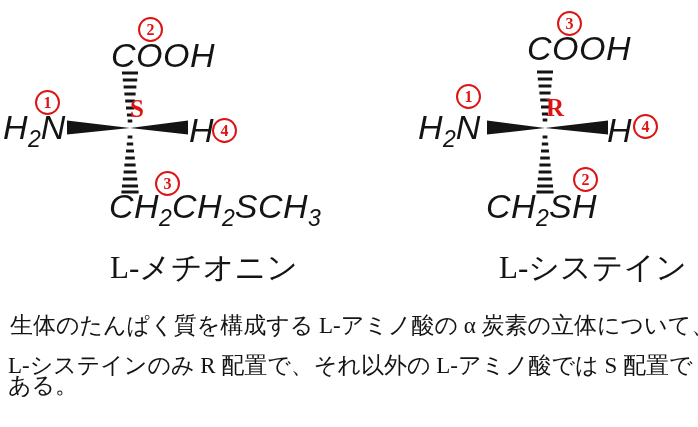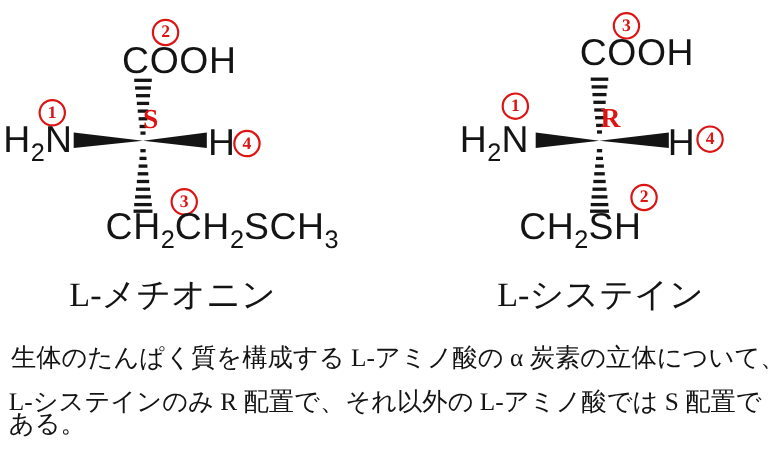--- a/index.html
+++ b/index.html
@@ -1,26 +1,26 @@
 <!DOCTYPE html>
 <html style="--red: #dd1414; --ink: #141414; --bg: #ffffff;"><head>
 <meta charset="utf-8">
 <style>
   html,body{margin:0;padding:0;background:#fff;}
   .canvas{position:relative;width:698px;height:427px;background:var(--bg,#ffffff);
           font-family:"Liberation Sans","DejaVu Sans",sans-serif;color:var(--ink,#141414);overflow:hidden;}
   .abs{position:absolute;}
   .bonds{position:absolute;left:0;top:0;}
-  .formula{font-size:34px;line-height:1;letter-spacing:.5px;white-space:nowrap;}
+  .formula{font-size:34px;line-height:1;letter-spacing:.5px;white-space:nowrap;font-style:italic;}
   .formula .sub{font-size:23px;vertical-align:-8px;letter-spacing:0;}
   .circ{width:21px;height:21px;border:2px solid var(--red,#dd1414);border-radius:50%;
         color:var(--red,#dd1414);font:bold 16px/21px "Liberation Serif","DejaVu Serif",serif;
         text-align:center;box-sizing:content-box;}
   .stereo{color:var(--red,#dd1414);font:bold 25px/1 "Liberation Serif","DejaVu Serif",serif;}
-  .caption{font:31px/1 "Liberation Serif","DejaVu Serif",serif;white-space:nowrap;color:var(--ink,#141414);}
+  .caption{font:31px/1 "Liberation Serif","DejaVu Serif",serif;white-space:nowrap;color:var(--ink,#141414);margin-left:47px;}
   .para{font:23px/1.25 "Liberation Serif","DejaVu Serif",serif;white-space:nowrap;color:var(--ink,#141414);}
   .bonds line{stroke:var(--ink,#141414);stroke-width:3;}
   .bonds polygon{fill:var(--ink,#141414);}
 </style>
 </head>
 <body>
 
 <div class="canvas">
 
   <svg class="bonds" width="698" height="300">
@@ -80,34 +80,34 @@
 
   <div>
     <div class="abs circ" style="left:138px;top:17px">2</div>
     <div class="abs formula" style="left:111px;top:38px">COOH</div>
     <div class="abs circ" style="left:35px;top:90px">1</div>
     <div class="abs formula" style="left:3px;top:110px"><span>H</span><span class="sub">2</span><span>N</span></div>
     <div class="abs stereo" style="left:130px;top:96px">S</div>
     <div class="abs formula" style="left:189px;top:113px">H</div>
     <div class="abs circ" style="left:212px;top:118px">4</div>
     <div class="abs circ" style="left:155px;top:171px">3</div>
-    <div class="abs formula" style="left:96px;top:189px"><span>CH</span><span class="sub">2</span><span>CH</span><span class="sub">2</span><span>SCH</span><span class="sub">3</span></div>
+    <div class="abs formula" style="left:109px;top:189px"><span>CH</span><span class="sub">2</span><span>CH</span><span class="sub">2</span><span>SCH</span><span class="sub">3</span></div>
     <div class="abs caption" style="left:63px;top:252px">L-メチオニン</div>
   </div>
 
   <div>
     <div class="abs circ" style="left:557px;top:11px">3</div>
     <div class="abs formula" style="left:527px;top:31px">COOH</div>
     <div class="abs circ" style="left:456px;top:84px">1</div>
     <div class="abs formula" style="left:418px;top:110px"><span>H</span><span class="sub">2</span><span>N</span></div>
     <div class="abs stereo" style="left:546px;top:95px">R</div>
     <div class="abs formula" style="left:607px;top:113px">H</div>
     <div class="abs circ" style="left:633px;top:114px">4</div>
     <div class="abs circ" style="left:573px;top:167px">2</div>
-    <div class="abs formula" style="left:472px;top:189px"><span>CH</span><span class="sub">2</span><span>SH</span></div>
+    <div class="abs formula" style="left:486px;top:189px"><span>CH</span><span class="sub">2</span><span>SH</span></div>
     <div class="abs caption" style="left:452px;top:252px">L-システイン</div>
   </div>
 
   <div>
     <div class="abs para" style="left:10px;top:312px">生体のたんぱく質を構成する L-アミノ酸の α 炭素の立体について、</div>
     <div class="abs para" style="left:8px;top:352px">L-システインのみ R 配置で、それ以外の L-アミノ酸では S 配置で</div>
     <div class="abs para" style="left:8px;top:372px">ある。</div>
   </div>
 
 </div>

